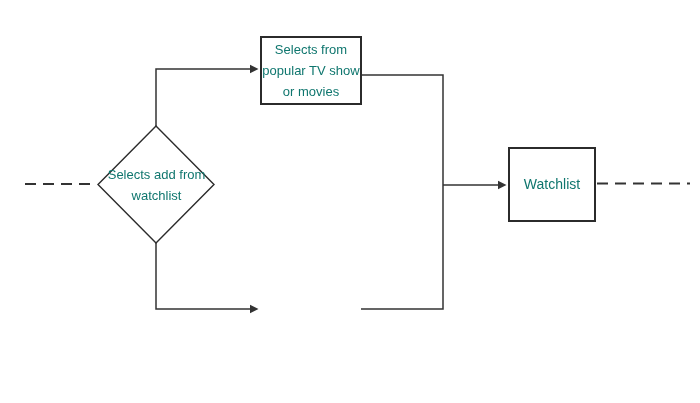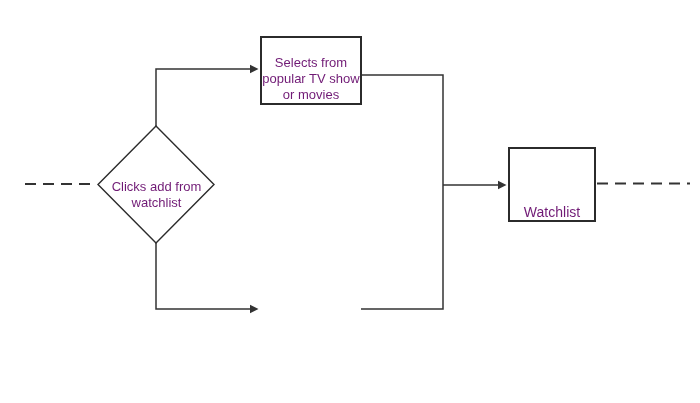--- a/index.html
+++ b/index.html
@@ -18,26 +18,26 @@
   .connector-layer {
     position: absolute;
     left: 0;
     top: 0;
     width: 700px;
     height: 403px;
   }
   .node {
     position: absolute;
     display: flex;
-    align-items: flex-end;
+    align-items: center;
     justify-content: center;
     text-align: center;
-    color: #701a75;
+    color: #0f766e;
     font-size: 13px;
-    line-height: 16px;
+    line-height: 21px;
     white-space: pre-line;
     box-sizing: border-box;
   }
   .rect-node {
     border: 2px solid #2b2b2b;
     background: #ffffff;
   }
   .node-selects   { left: 260px; top: 36px;  width: 102px; height: 69px; }
   .node-search    { left: 260px; top: 274px; width: 101px; height: 73px; }
   .node-watchlist { left: 508px; top: 147px; width: 88px;  height: 75px; font-size: 14px; }
@@ -64,21 +64,21 @@
 
     <path d="M362 75 H443 V309 H361" fill="none" stroke="#333333" stroke-width="1.5"></path>
 
     <path d="M443 185 H498" fill="none" stroke="#333333" stroke-width="1.5"></path>
     <polygon points="498,180.8 506.5,185 498,189.2" fill="#333333"></polygon>
 
     <polygon points="156,126 214,184.5 156,243 98,184.5" fill="#ffffff" stroke="#2b2b2b" stroke-width="1.4"></polygon>
   </svg>
 
   <div class="node node-diamond-label">
-    <span>Clicks add from
+    <span>Selects add from
 watchlist</span>
   </div>
 
   <div class="node rect-node node-selects">
     <span>Selects from
 popular TV show
 or movies</span>
   </div>
 
 

